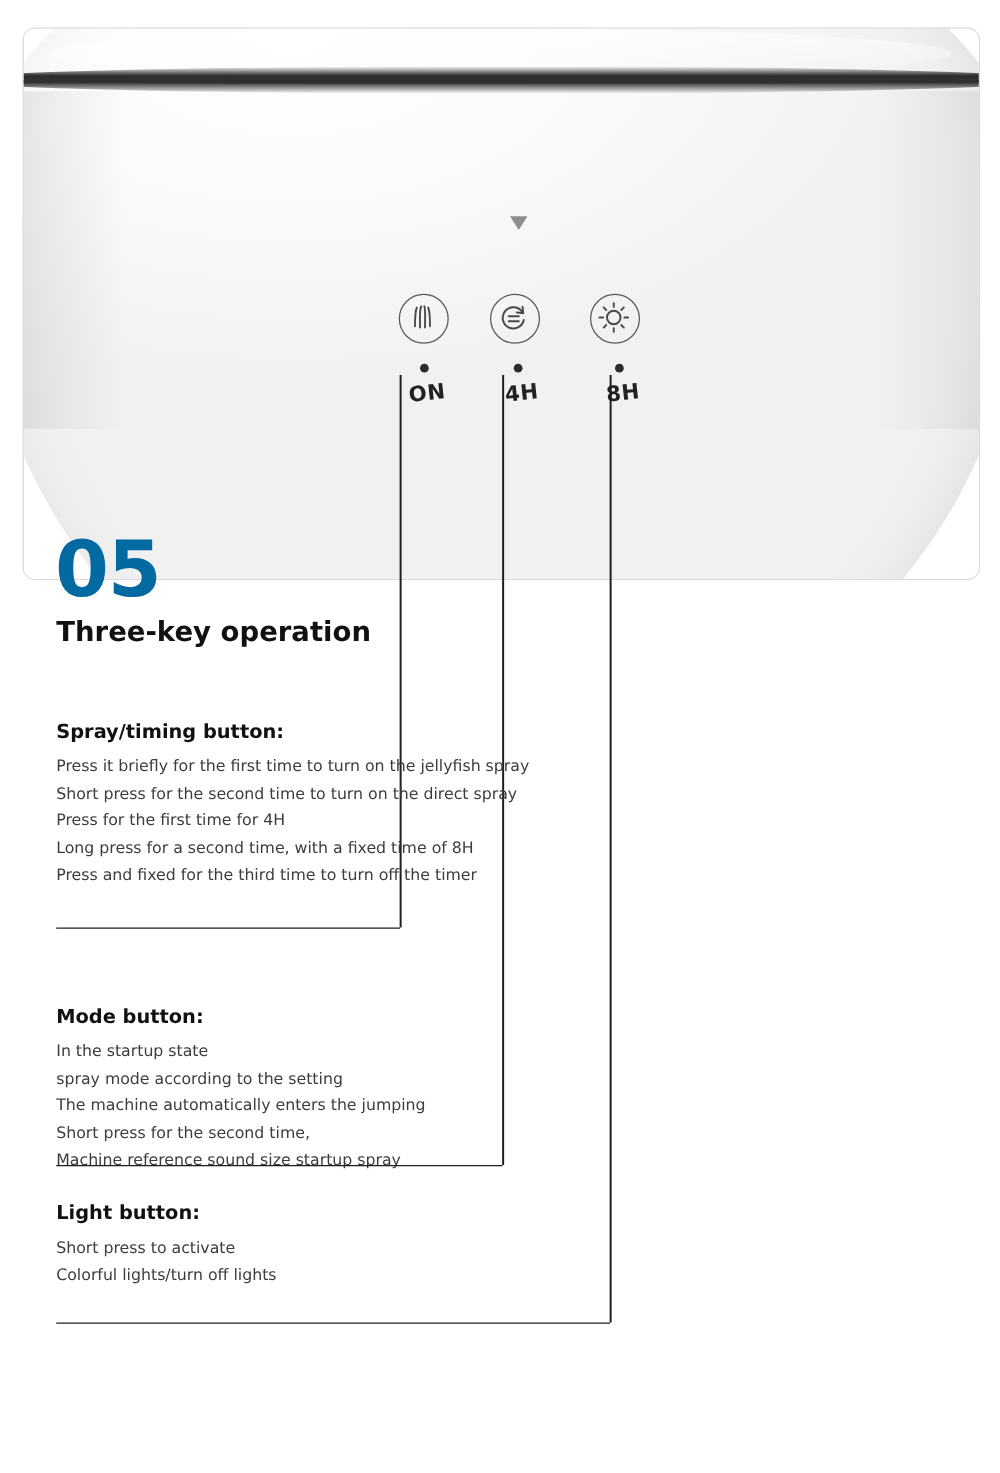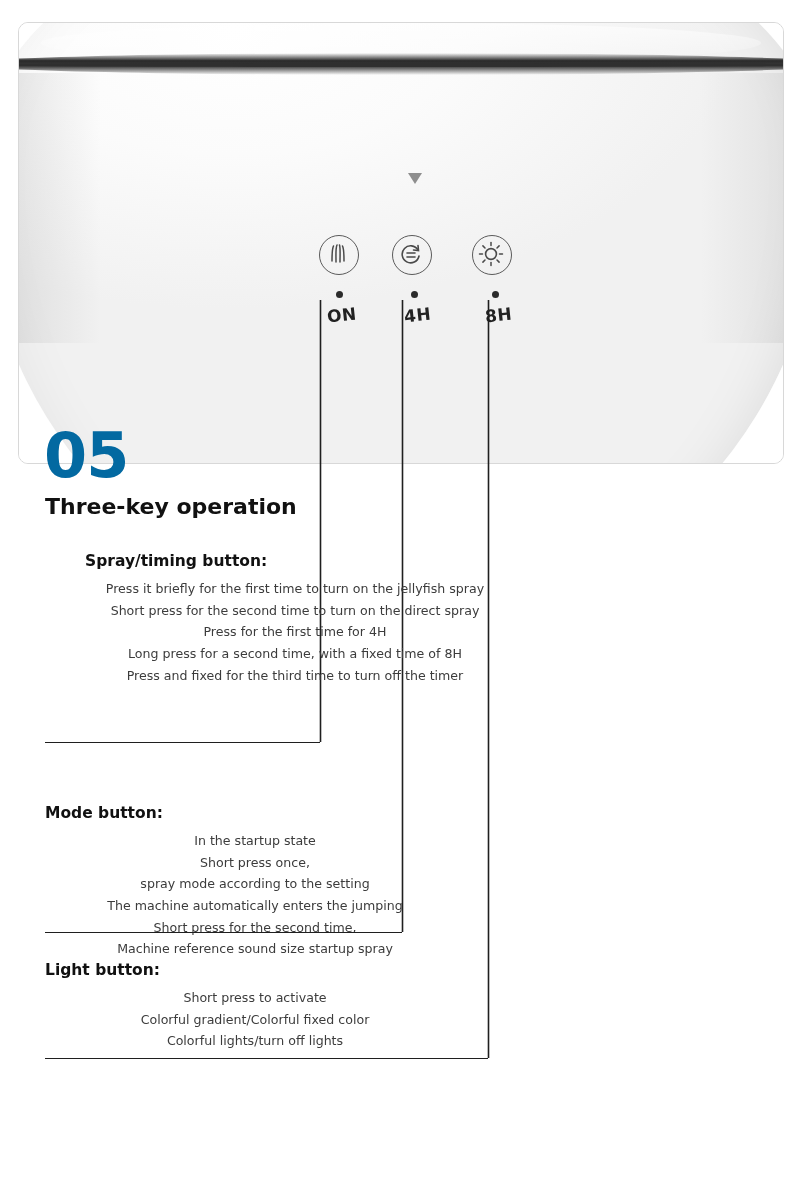--- a/index.html
+++ b/index.html
@@ -175,30 +175,29 @@
     font-size: 15.5px;
     font-weight: 700;
     color: #111;
     margin-bottom: 8px;
   }
   .block-line {
     font-size: 12.6px;
     color: #3c3c3c;
     line-height: 1.72;
     white-space: nowrap;
-    text-align: center;
   }
   .block-rule {
     position: absolute;
     left: 45px;
     height: 1px;
     background: #1f1f1f;
   }
 
-  .b1 { top: 552px; margin-left: 40px; }
+  .b1 { top: 576px; }
   .b2 { top: 804px; }
   .b3 { top: 961px; }
 
   .r1 { top: 742px; width: 275px; }
   .r2 { top: 932px; width: 357px; }
   .r3 { top: 1058px; width: 443px; }
 </style>
 </head>
 <body>
 
@@ -282,27 +281,25 @@
   <div class="block-line">Short press for the second time to turn on the direct spray</div>
   <div class="block-line">Press for the first time for 4H</div>
   <div class="block-line">Long press for a second time, with a fixed time of 8H</div>
   <div class="block-line">Press and fixed for the third time to turn off the timer</div>
 </div>
 <div class="block-rule r1"></div>
 
 <div class="block b2">
   <div class="block-head">Mode button:</div>
   <div class="block-line">In the startup state</div>
-  <div class="block-line">Short press once,</div>
   <div class="block-line">spray mode according to the setting</div>
   <div class="block-line">The machine automatically enters the jumping</div>
   <div class="block-line">Short press for the second time,</div>
   <div class="block-line">Machine reference sound size startup spray</div>
 </div>
 <div class="block-rule r2"></div>
 
 <div class="block b3">
   <div class="block-head">Light button:</div>
   <div class="block-line">Short press to activate</div>
-  <div class="block-line">Colorful gradient/Colorful fixed color</div>
   <div class="block-line">Colorful lights/turn off lights</div>
 </div>
 <div class="block-rule r3"></div>
 
 </body></html>

